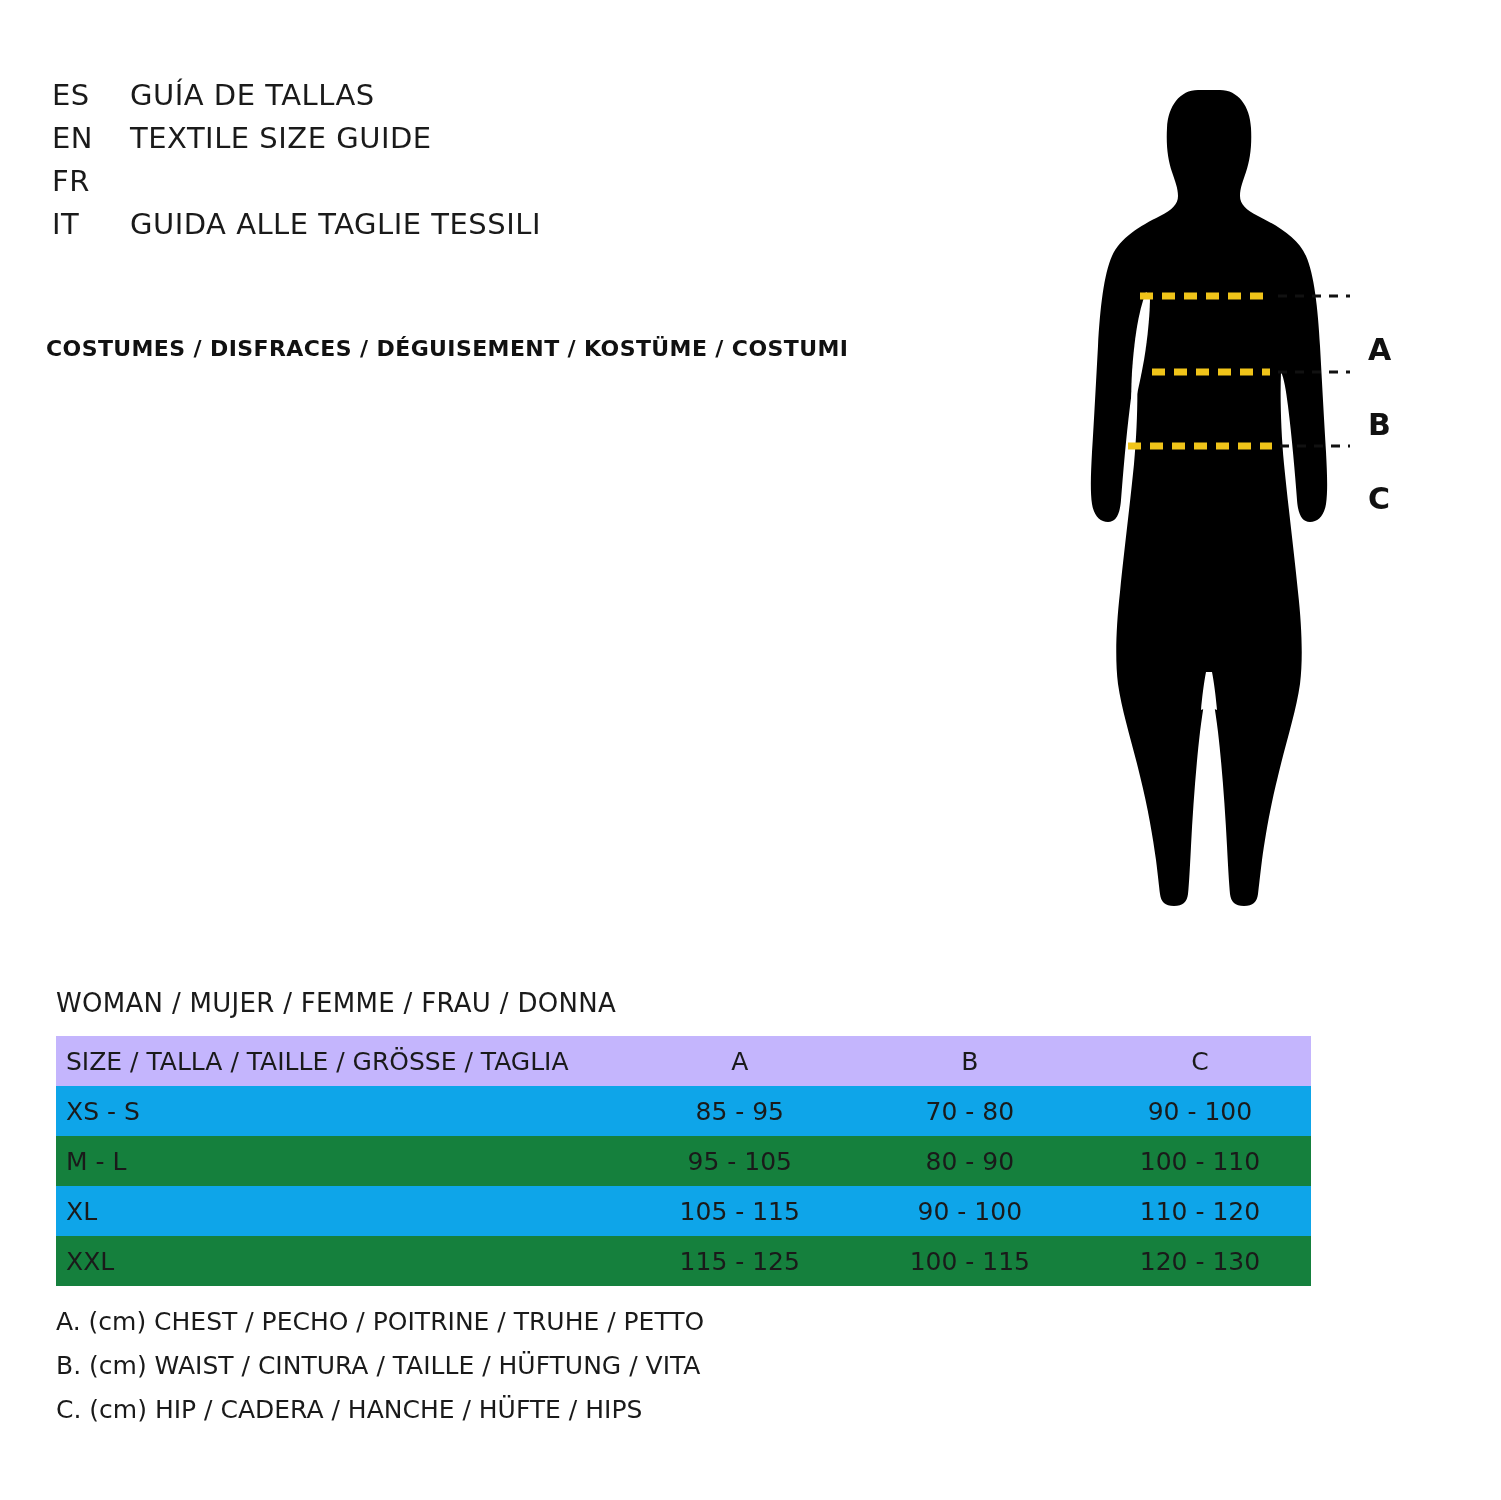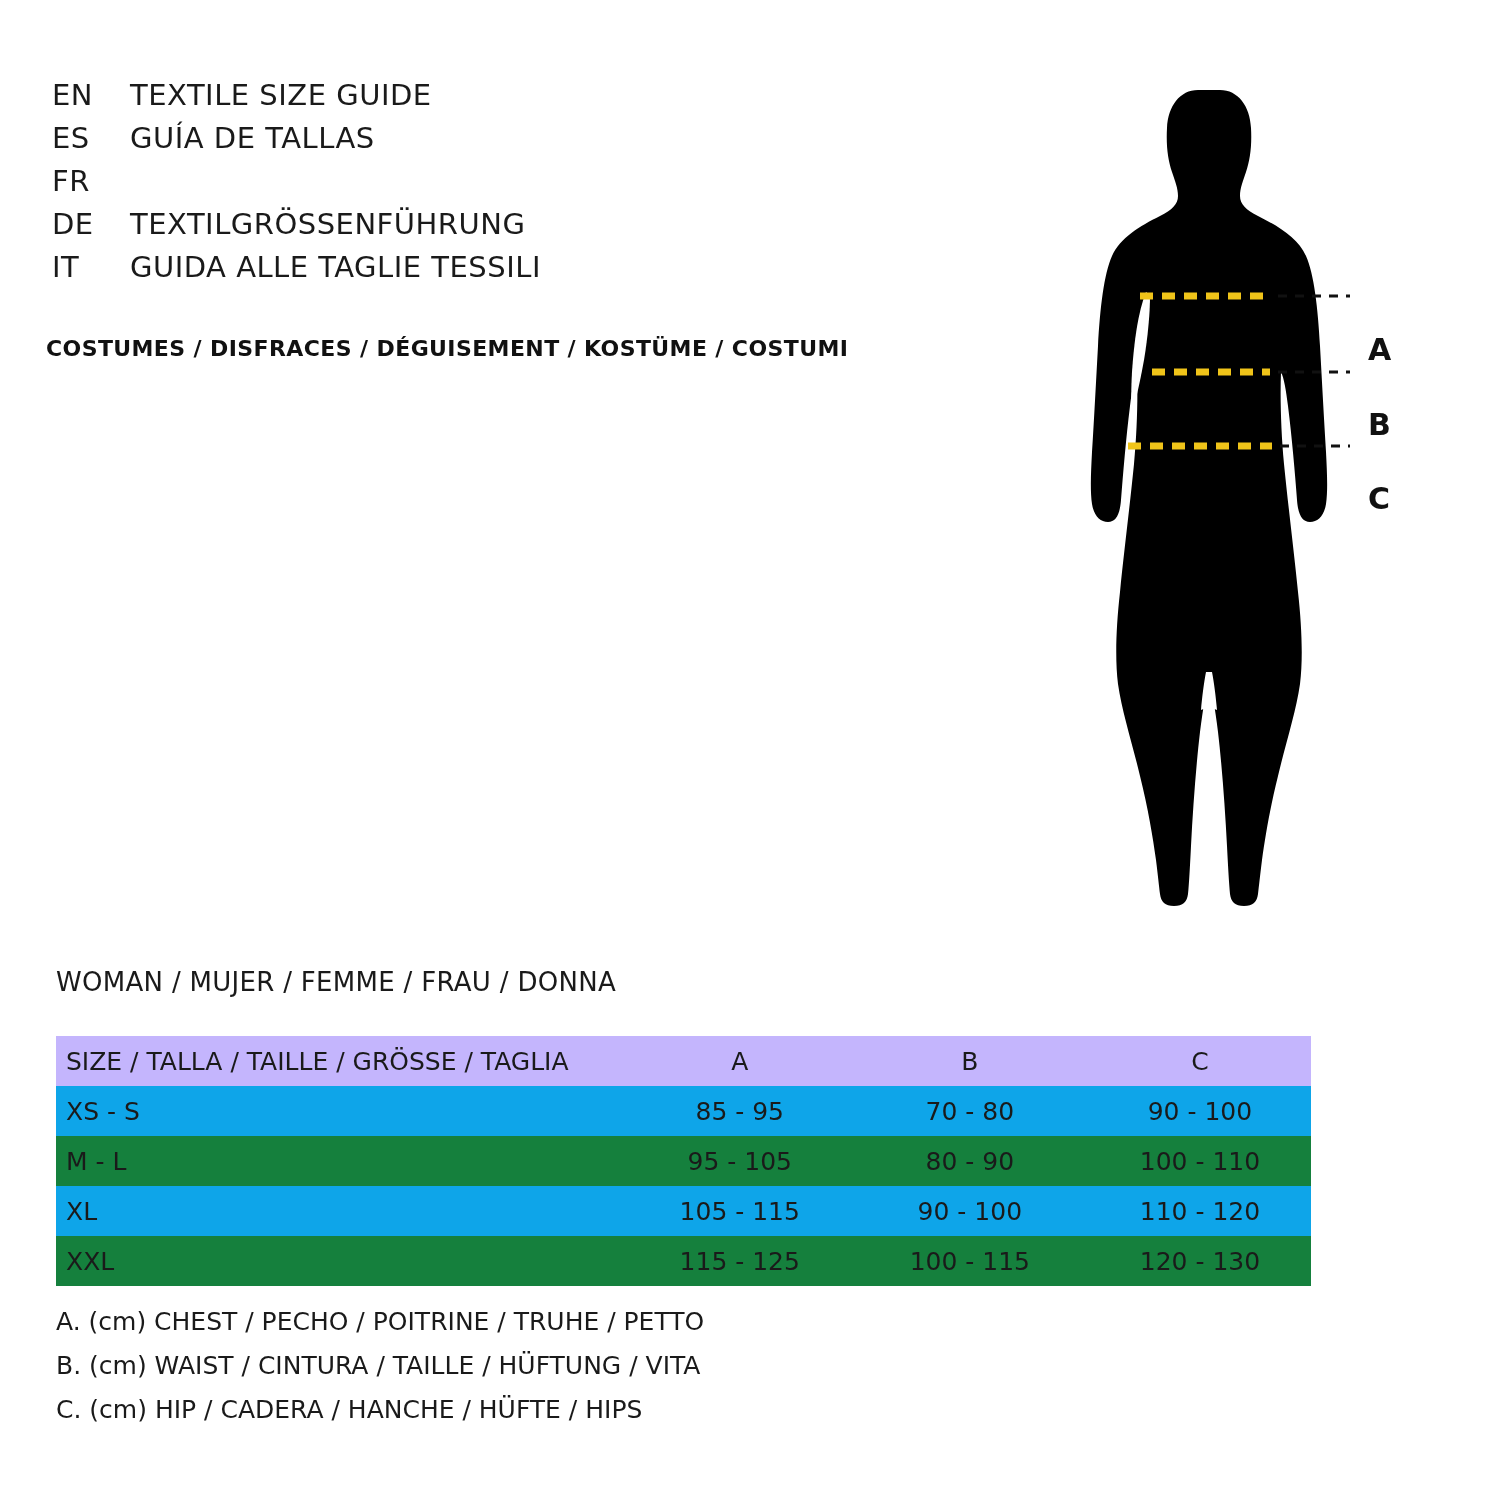--- a/index.html
+++ b/index.html
@@ -68,21 +68,21 @@
     color: #111111;
   }
   .marker-a { left: 348px; top: 272px; }
   .marker-b { left: 348px; top: 347px; }
   .marker-c { left: 348px; top: 421px; }
 
   
   .table-title {
     position: absolute;
     left: 56px;
-    top: 967px;
+    top: 988px;
     font-size: 26px;
     letter-spacing: 0.3px;
     color: #1a1a1a;
   }
 
   table.size-table {
     position: absolute;
     left: 56px;
     top: 1036px;
     width: 1255px;
@@ -119,33 +119,29 @@
     font-size: 25px;
     line-height: 44px;
     color: #1a1a1a;
   }
 </style>
 </head>
 <body>
 
 <div class="lang-block">
   <div class="lang-row">
+    <span class="lang-code">ES</span>
+    <span class="lang-text">GUÍA DE TALLAS</span>
+  </div>
+  <div class="lang-row">
     <span class="lang-code">EN</span>
     <span class="lang-text">TEXTILE SIZE GUIDE</span>
   </div>
   <div class="lang-row">
-    <span class="lang-code">ES</span>
-    <span class="lang-text">GUÍA DE TALLAS</span>
-  </div>
-  <div class="lang-row">
     <span class="lang-code">FR</span>
-  </div>
-  <div class="lang-row">
-    <span class="lang-code">DE</span>
-    <span class="lang-text">TEXTILGRÖSSENFÜHRUNG</span>
   </div>
   <div class="lang-row">
     <span class="lang-code">IT</span>
     <span class="lang-text">GUIDA ALLE TAGLIE TESSILI</span>
   </div>
 </div>
 
 <div class="category-line">COSTUMES / DISFRACES / DÉGUISEMENT / KOSTÜME / COSTUMI</div>
 
 <div class="figure-area">

